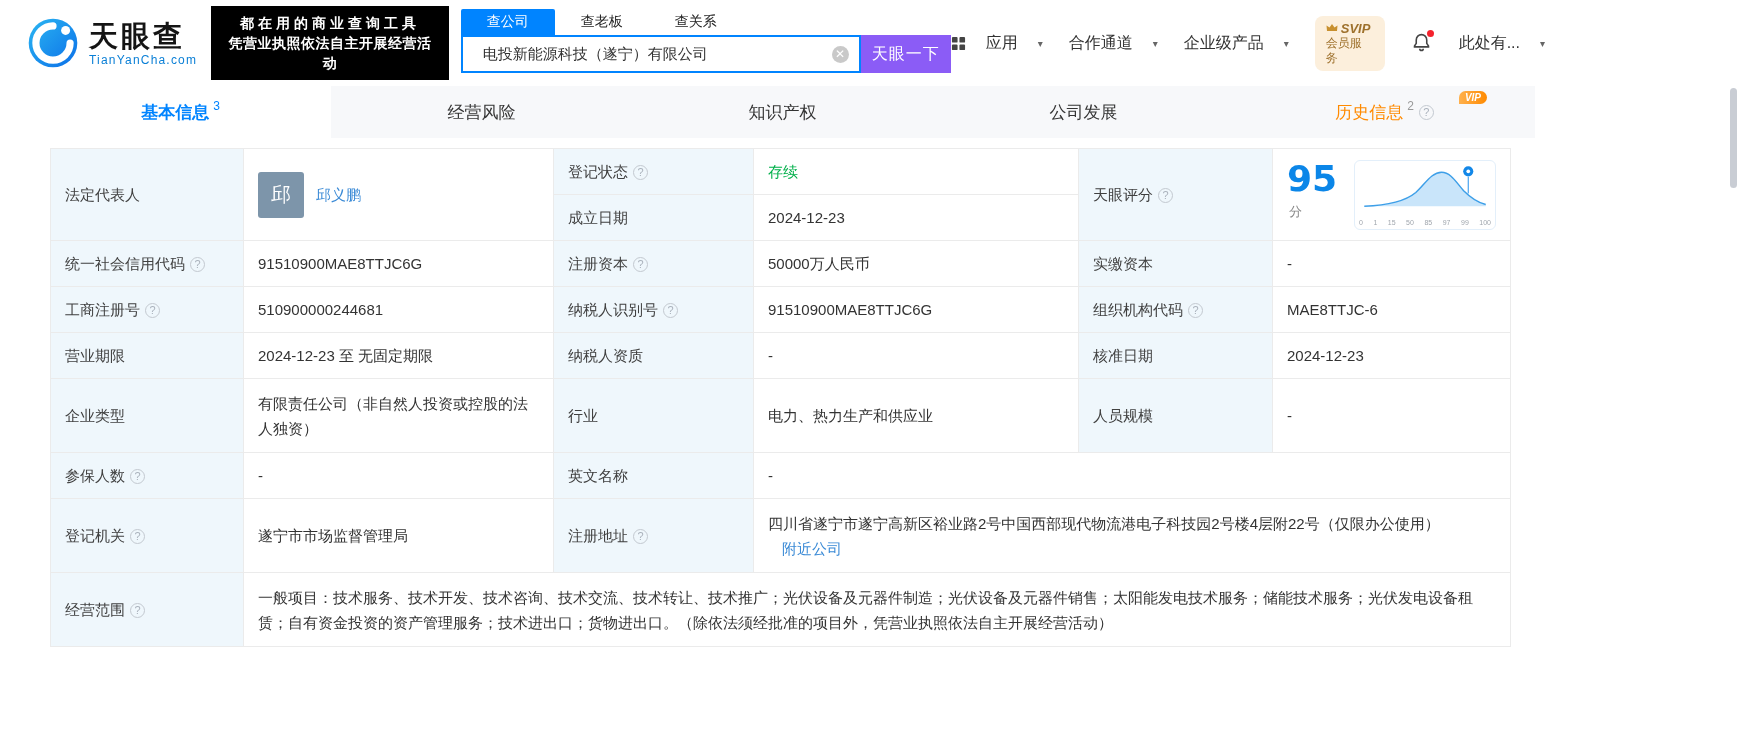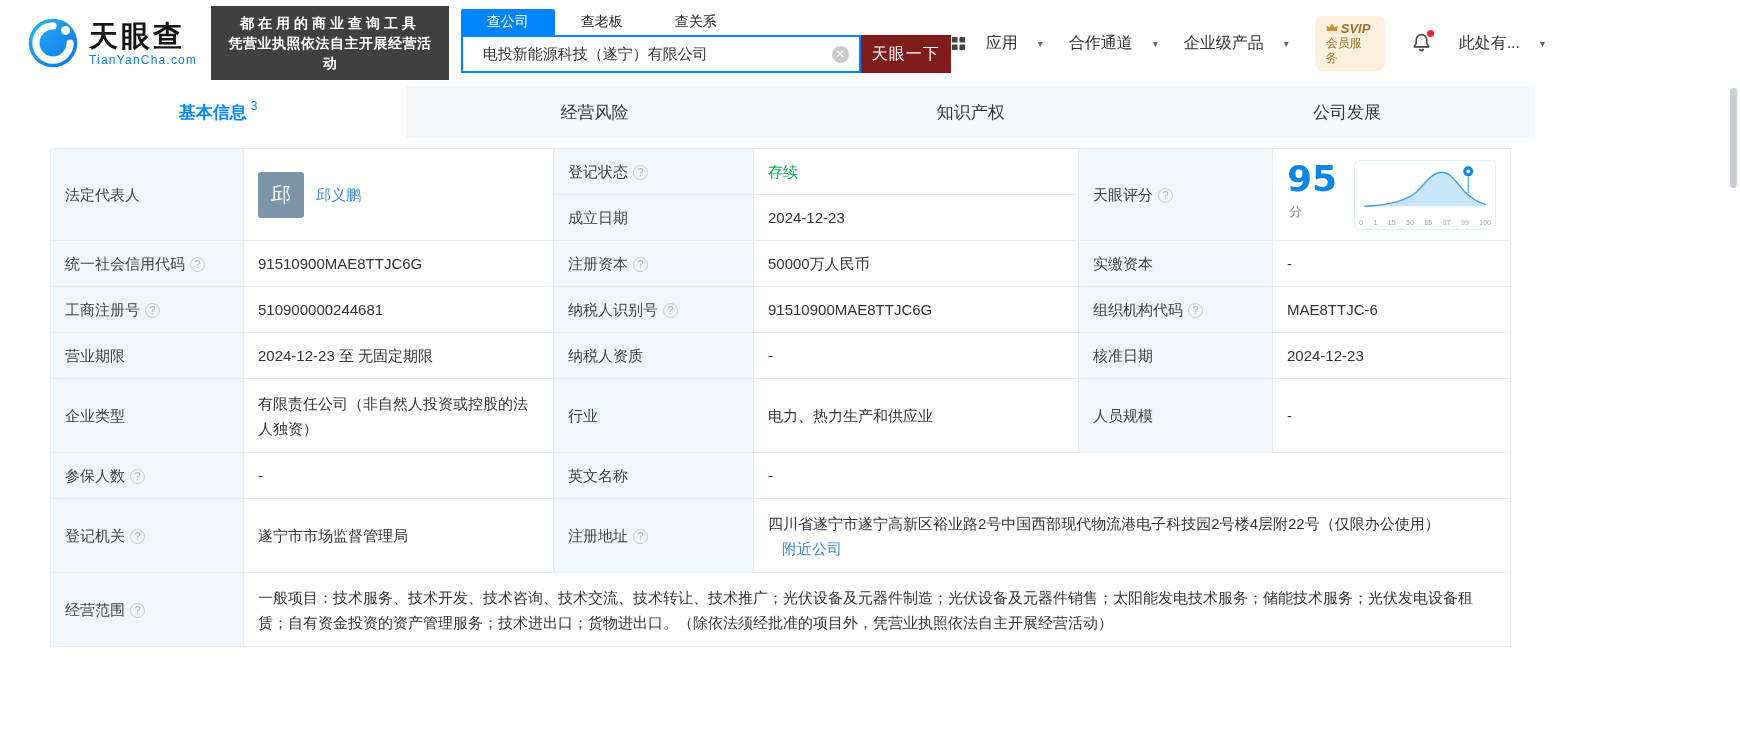--- a/index.html
+++ b/index.html
@@ -4,32 +4,32 @@
 <style>
   *{box-sizing:border-box;margin:0;padding:0;}
   html,body{width:1740px;height:735px;}
   body{background:#fff;font-family:"Liberation Sans","DejaVu Sans",sans-serif;color:#333;overflow:hidden;position:relative;}
 
   
   .header{height:86px;display:flex;align-items:center;padding-left:26px;}
   .logo{display:flex;align-items:center;gap:9px;cursor:pointer;}
   .logo-text .brand{font-size:29px;font-weight:bold;color:#141414;letter-spacing:3px;line-height:34px;}
   .logo-text .domain{font-size:12px;color:#0a7fd6;letter-spacing:1.2px;}
-  .promo{margin-left:14px;background:#404040;color:#fff;font-weight:bold;font-size:14px;padding:7px 10px;line-height:20px;text-align:center;}
+  .promo{margin-left:14px;background:#000000;color:#fff;font-weight:bold;font-size:14px;padding:7px 10px;line-height:20px;text-align:center;}
   .promo .l1{letter-spacing:4px;}
   .promo .l2{letter-spacing:0.5px;}
   .search-wrap{margin-left:12px;margin-top:-4px;}
   .search-tabs{display:flex;align-items:flex-end;}
   .stab{font-size:14px;padding:4px 26px;cursor:pointer;color:#222;}
   .stab.active{background:#0084ff;color:#fff;border-radius:2px 2px 0 0;}
   .search-row{display:flex;}
   .search-box{width:400px;height:38px;border:2px solid #0084ff;display:flex;align-items:center;background:#fff;padding-left:8px;}
   .search-box input{flex:1;border:none;outline:none;font-size:15px;padding:0 12px;color:#333;font-family:inherit;background:transparent;}
   .clear-btn{width:17px;height:17px;border-radius:50%;background:#c9c9c9;color:#fff;font-size:12px;line-height:16px;text-align:center;margin-right:10px;cursor:pointer;flex:none;}
-  .search-btn{width:90px;height:38px;background:#7f1d1d;color:#fff;font-size:16px;border:none;cursor:pointer;letter-spacing:1px;font-family:inherit;}
+  .search-btn{width:90px;height:38px;background:#8b5cf6;color:#fff;font-size:16px;border:none;cursor:pointer;letter-spacing:1px;font-family:inherit;}
   .nav{margin-left:auto;margin-right:195px;display:flex;align-items:center;gap:26px;}
   .nav-item{display:flex;align-items:center;gap:20px;font-size:16px;color:#333;cursor:pointer;white-space:nowrap;}
   .caret{font-size:10px;color:#666;}
   .svip{background:#fcefdc;border-radius:8px;padding:5px 11px;cursor:pointer;line-height:15px;text-align:left;}
   .svip .s1{color:#9e712c;font-weight:bold;font-size:13px;font-style:italic;display:flex;align-items:center;gap:3px;}
   .svip .s2{color:#9e712c;font-size:12px;}
   .bell{position:relative;cursor:pointer;width:22px;height:22px;}
   .bell .dot{position:absolute;top:-2px;right:-1px;width:7px;height:7px;background:#f5222d;border-radius:50%;}
 
   
@@ -153,20 +153,26 @@
     <sup class="tab-count">3</sup>
   </div>
   <div class="tab">
     <span class="tab-label">经营风险</span>
   </div>
   <div class="tab">
     <span class="tab-label">知识产权</span>
   </div>
   <div class="tab">
     <span class="tab-label">公司发展</span>
+  </div>
+  <div class="tab vip">
+    <span class="vip-badge">VIP</span>
+    <span class="tab-label">历史信息</span>
+    <sup class="tab-count">2</sup>
+    <span class="q"></span>
   </div>
 </div>
 
 <div class="panel">
   <table class="info">
     <colgroup>
       <col style="width:193px">
         <col style="width:310px">
         <col style="width:200px">
       <col style="width:325px">

